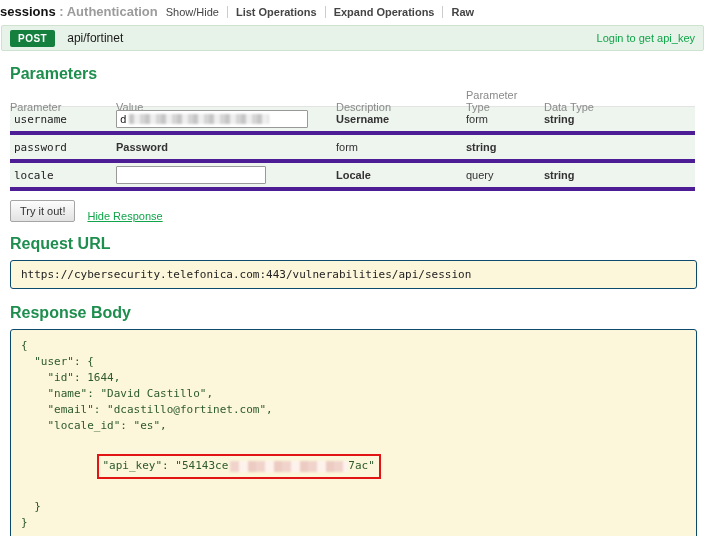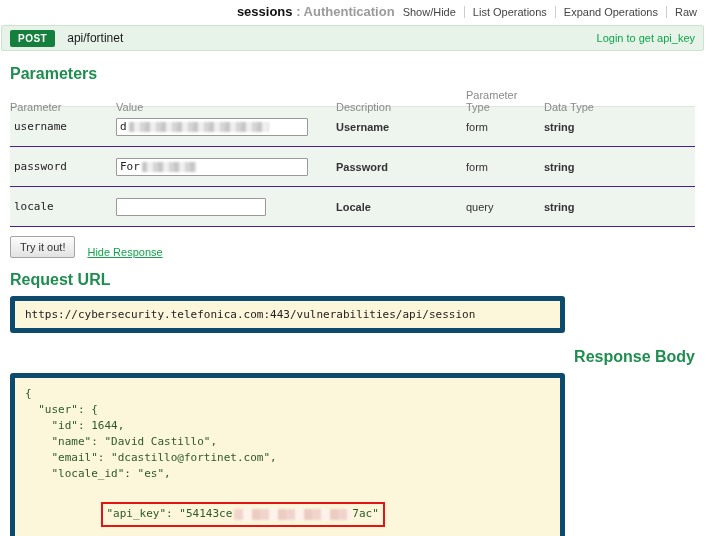--- a/index.html
+++ b/index.html
@@ -1,46 +1,46 @@
 <!DOCTYPE html>
 <html><head>
 <meta charset="utf-8">
 <style>
   * { margin:0; padding:0; box-sizing:border-box; }
   html,body { background:#fff; }
   body { font-family:"Liberation Sans", sans-serif; color:#333; }
   .page { position:relative; width:705px; height:536px; overflow:hidden; background:#fff; }
 
   
-  .topbar { display:flex; justify-content:flex-end; align-items:flex-start; padding:4px 6px 3px 14px; }
+  .topbar { display:flex; justify-content:flex-start; align-items:flex-start; padding:4px 6px 3px 0; }
   .page-title { font-size:13px; font-weight:bold; }
   .title-main { color:#111; }
   .title-rest { color:#9b9b9b; }
   .topnav { display:flex; align-items:center; font-size:11px; color:#444; padding-top:2px; }
   .topnav .navlink { padding:0 8px; cursor:pointer; }
-  .topnav .navlink + .navlink { border-left:1px solid #ccc; }
+  .topnav .navlink + .navlink { border-left:1px solid #ccc;font-weight:bold; }
   .topnav .navlink:last-child { padding-right:2px; }
 
   
   .ep-bar { margin:3px 1px 0 1px; background:#e7f2e8; border:1px solid #cfe2cf; border-radius:2px;
             height:26px; display:flex; align-items:center; padding:0 8px; }
   .method-badge { background:#15803d; color:#fff; font-size:10px; font-weight:bold; letter-spacing:0.5px;
                   padding:3px 8px; border-radius:2px; cursor:pointer; }
   .ep-path { font-size:12px; color:#1a1a1a; margin-left:12px; cursor:pointer; }
   .auth-link { margin-left:auto; font-size:11px; color:#10a54a; cursor:pointer; text-decoration:none; }
 
   .section { padding:0 10px; }
   .sec-heading { font-size:16px; font-weight:bold; color:#1e8e4e; }
 
   
   .params-heading { margin-top:14px; }
   .ptable { margin-top:6px; width:685px; font-size:11px; }
   .prow { display:grid; grid-template-columns:106px 220px 130px 78px 151px; align-items:center; }
   .prow.head { height:18px; color:#8a8a8a; border-bottom:1px solid #e3e3e3; align-items:end; padding-bottom:3px; }
-  .prow.body { height:40px; background:#eef4ee; border-bottom:1px solid #4c1d95; }
+  .prow.body { height:28px; background:#eef4ee; border-bottom:4px solid #4c1d95; }
   .pname { font-family:"DejaVu Sans Mono", monospace; font-size:11px; color:#222; padding-left:4px; }
   .pdesc { font-weight:bold; color:#333; }
   .ptype, .pdtype { color:#333; }
   .pdtype { font-weight:bold; }
 
   .fake-input { background:#fff; border:1px solid #999; border-radius:1px; height:18px; width:192px;
                 display:flex; align-items:center; padding:0 3px; font-family:"DejaVu Sans Mono", monospace;
                 font-size:11px; color:#222; overflow:hidden; cursor:text; }
   input.real-input { background:#fff; border:1px solid #999; border-radius:1px; height:18px; width:150px;
                 padding:0 3px; font-family:"DejaVu Sans Mono", monospace; font-size:11px; color:#222; }
@@ -51,24 +51,24 @@
   .redact.pink { background:repeating-linear-gradient(90deg,#f0d4cc 0 9px,#fdf2ec 9px 18px,#eccbc2 18px 26px); }
   .w140 { width:140px; } .w55 { width:55px; } .w118 { width:118px; height:11px; }
 
   
   .try-row { margin-top:9px; display:flex; align-items:flex-end; }
   .try-btn { font-size:11px; color:#333; background:linear-gradient(#fdfdfd,#e2e2e2); border:1px solid #a5a5a5;
              border-radius:2px; padding:4px 9px; cursor:pointer; }
   .hide-resp { margin-left:12px; font-size:11px; color:#10a54a; text-decoration:underline; cursor:pointer; }
 
   
-  .codebox { background:#fcf6db; border:5px solid #0c4a6e; border-radius:3px; margin-top:7px;
-             padding:7px 10px; font-family:"DejaVu Sans Mono", monospace; font-size:11px; color:#222; width:555px; }
+  .codebox { background:#fcf6db; border:1px solid #0c4a6e; border-radius:3px; margin-top:7px;
+             padding:7px 10px; font-family:"DejaVu Sans Mono", monospace; font-size:11px; color:#222; width:687px; }
   .req-url-heading { margin-top:13px; }
-  .resp-body-heading { margin-top:15px;text-align:right; }
+  .resp-body-heading { margin-top:15px; }
 
   .resp-body-box { color:#2d5a2d; padding:8px 10px; }
   .jline { white-space:pre; line-height:16px; min-height:16px; }
   .jline.api { padding-left:4ch; line-height:20px; }
   .redbox { display:inline-block; border:2px solid #e31414; padding:0 4px 1px 3px; margin-left:-3px; }
 </style>
 </head>
 <body>
 
 <div class="page">
@@ -110,26 +110,20 @@
             <span class="redact w140"></span>
           </div>
         </div>
         <div class="pdesc">Username</div>
         <div class="ptype">form</div>
         <div class="pdtype">string</div>
       </div>
 
       <div class="prow body">
         <div class="pname">password</div>
-        <div>
-          <div class="fake-input">
-            <span>For</span>
-            <span class="redact w55"></span>
-          </div>
-        </div>
         <div class="pdesc">Password</div>
         <div class="ptype">form</div>
         <div class="pdtype">string</div>
       </div>
 
       <div class="prow body">
         <div class="pname">locale</div>
         <div>
           <input class="real-input" value="" style="">
         </div>

